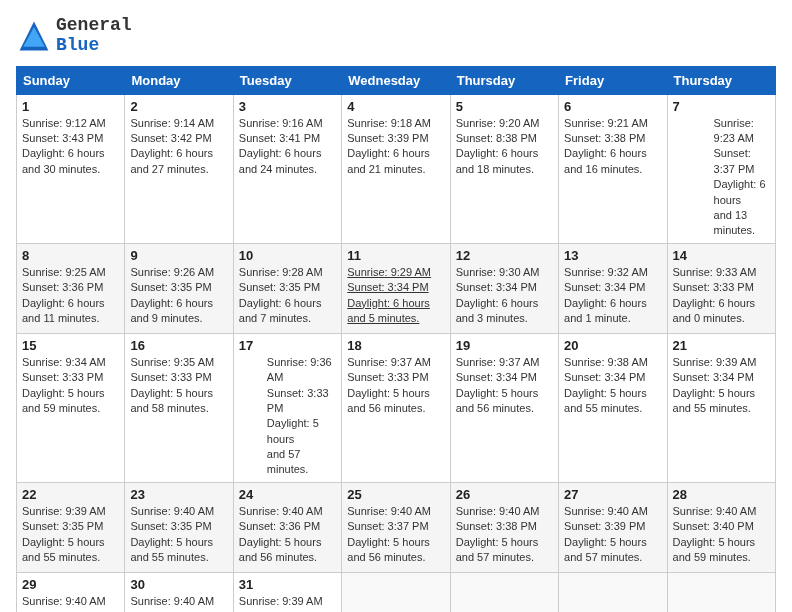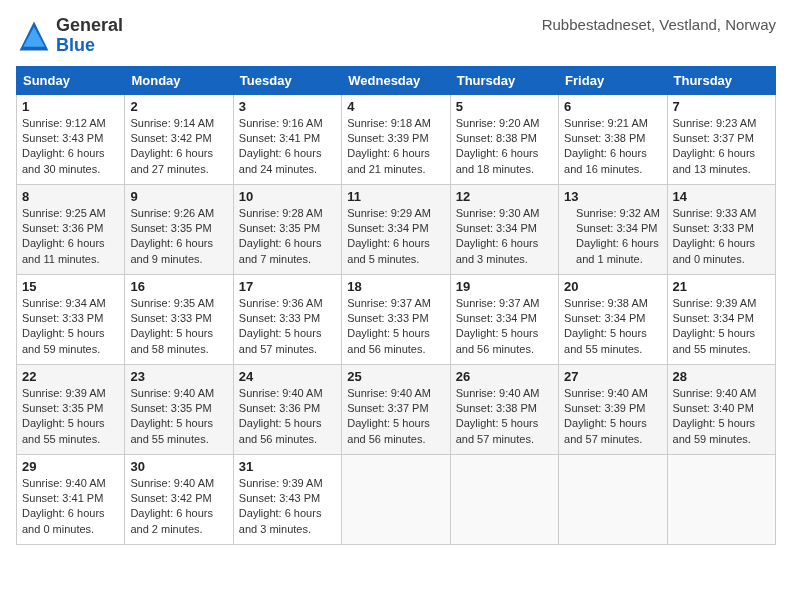--- a/index.html
+++ b/index.html
@@ -13,20 +13,21 @@
     .header-section {
       display: flex;
       justify-content: space-between;
       align-items: flex-start;
       margin-bottom: 10px;
     }
     .logo {
       display: flex;
       align-items: center;
       gap: 4px;
+      font-family: Liberation Mono, monospace;
     }
     .logo-text {
       font-size: 18px;
       font-weight: bold;
       line-height: 1.1;
     }
     .logo-general { color: #333; }
     .logo-blue { color: #1565c0; }
     .logo-icon {
       width: 36px;
@@ -98,21 +99,20 @@
     <svg class="logo-icon" viewBox="0 0 40 40" xmlns="http://www.w3.org/2000/svg">
       <polygon points="20,4 36,36 4,36" fill="#1565c0"></polygon>
       <polygon points="20,10 32,32 8,32" fill="#42a5f5"></polygon>
     </svg>
     <div class="logo-text">
       <span class="logo-general">General</span><br>
       <span class="logo-blue">Blue</span>
     </div>
   </div>
   <div class="title-block">
-    <div class="location">Rubbestadneset, Vestland, Norway</div>
   </div>
 </div>
 
 <table class="calendar">
   <thead>
     <tr>
     <th>Sunday</th>
         <th>Monday</th>
         <th>Tuesday</th>
         <th>Wednesday</th>
@@ -160,21 +160,21 @@
         </td>
         <td>
           <span class="day-number">6</span>
           <div class="day-info" style="white-space: pre-line;">Sunrise: 9:21 AM
 Sunset: 3:38 PM
 Daylight: 6 hours
 and 16 minutes.</div>
         </td>
         <td>
           <span class="day-number">7</span>
-          <div class="day-info" style="white-space: pre-line;">Sunrise: 9:23 AM
+          <div class="day-info" style="white-space: pre-line; margin-left: 41px;">Sunrise: 9:23 AM
 Sunset: 3:37 PM
 Daylight: 6 hours
 and 13 minutes.</div>
         </td>
       </tr>
       <tr>
         <td>
           <span class="day-number">8</span>
           <div class="day-info" style="white-space: pre-line;">Sunrise: 9:25 AM
 Sunset: 3:36 PM
@@ -190,35 +190,35 @@
         </td>
         <td>
           <span class="day-number">10</span>
           <div class="day-info" style="white-space: pre-line;">Sunrise: 9:28 AM
 Sunset: 3:35 PM
 Daylight: 6 hours
 and 7 minutes.</div>
         </td>
         <td>
           <span class="day-number">11</span>
-          <div class="day-info" style="white-space: pre-line;">Sunrise: 9:29 AM
+          <div class="day-info" style="white-space: pre-line; text-decoration: underline;">Sunrise: 9:29 AM
 Sunset: 3:34 PM
 Daylight: 6 hours
 and 5 minutes.</div>
         </td>
         <td>
           <span class="day-number">12</span>
           <div class="day-info" style="white-space: pre-line;">Sunrise: 9:30 AM
 Sunset: 3:34 PM
 Daylight: 6 hours
 and 3 minutes.</div>
         </td>
         <td>
           <span class="day-number">13</span>
-          <div class="day-info" style="white-space: pre-line; margin-left: 12px;">Sunrise: 9:32 AM
+          <div class="day-info" style="white-space: pre-line;">Sunrise: 9:32 AM
 Sunset: 3:34 PM
 Daylight: 6 hours
 and 1 minute.</div>
         </td>
         <td>
           <span class="day-number">14</span>
           <div class="day-info" style="white-space: pre-line;">Sunrise: 9:33 AM
 Sunset: 3:33 PM
 Daylight: 6 hours
 and 0 minutes.</div>
@@ -234,21 +234,21 @@
         </td>
         <td>
           <span class="day-number">16</span>
           <div class="day-info" style="white-space: pre-line;">Sunrise: 9:35 AM
 Sunset: 3:33 PM
 Daylight: 5 hours
 and 58 minutes.</div>
         </td>
         <td>
           <span class="day-number">17</span>
-          <div class="day-info" style="white-space: pre-line;">Sunrise: 9:36 AM
+          <div class="day-info" style="white-space: pre-line; margin-left: 28px;">Sunrise: 9:36 AM
 Sunset: 3:33 PM
 Daylight: 5 hours
 and 57 minutes.</div>
         </td>
         <td>
           <span class="day-number">18</span>
           <div class="day-info" style="white-space: pre-line;">Sunrise: 9:37 AM
 Sunset: 3:33 PM
 Daylight: 5 hours
 and 56 minutes.</div>

